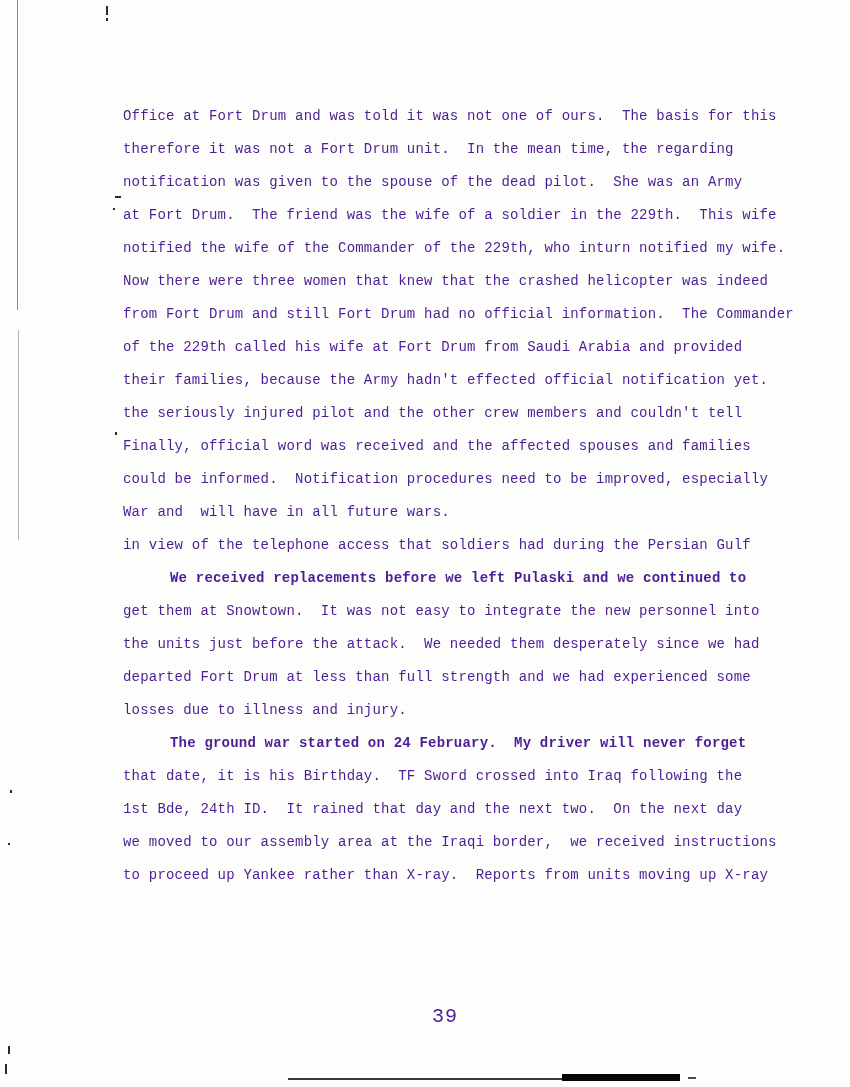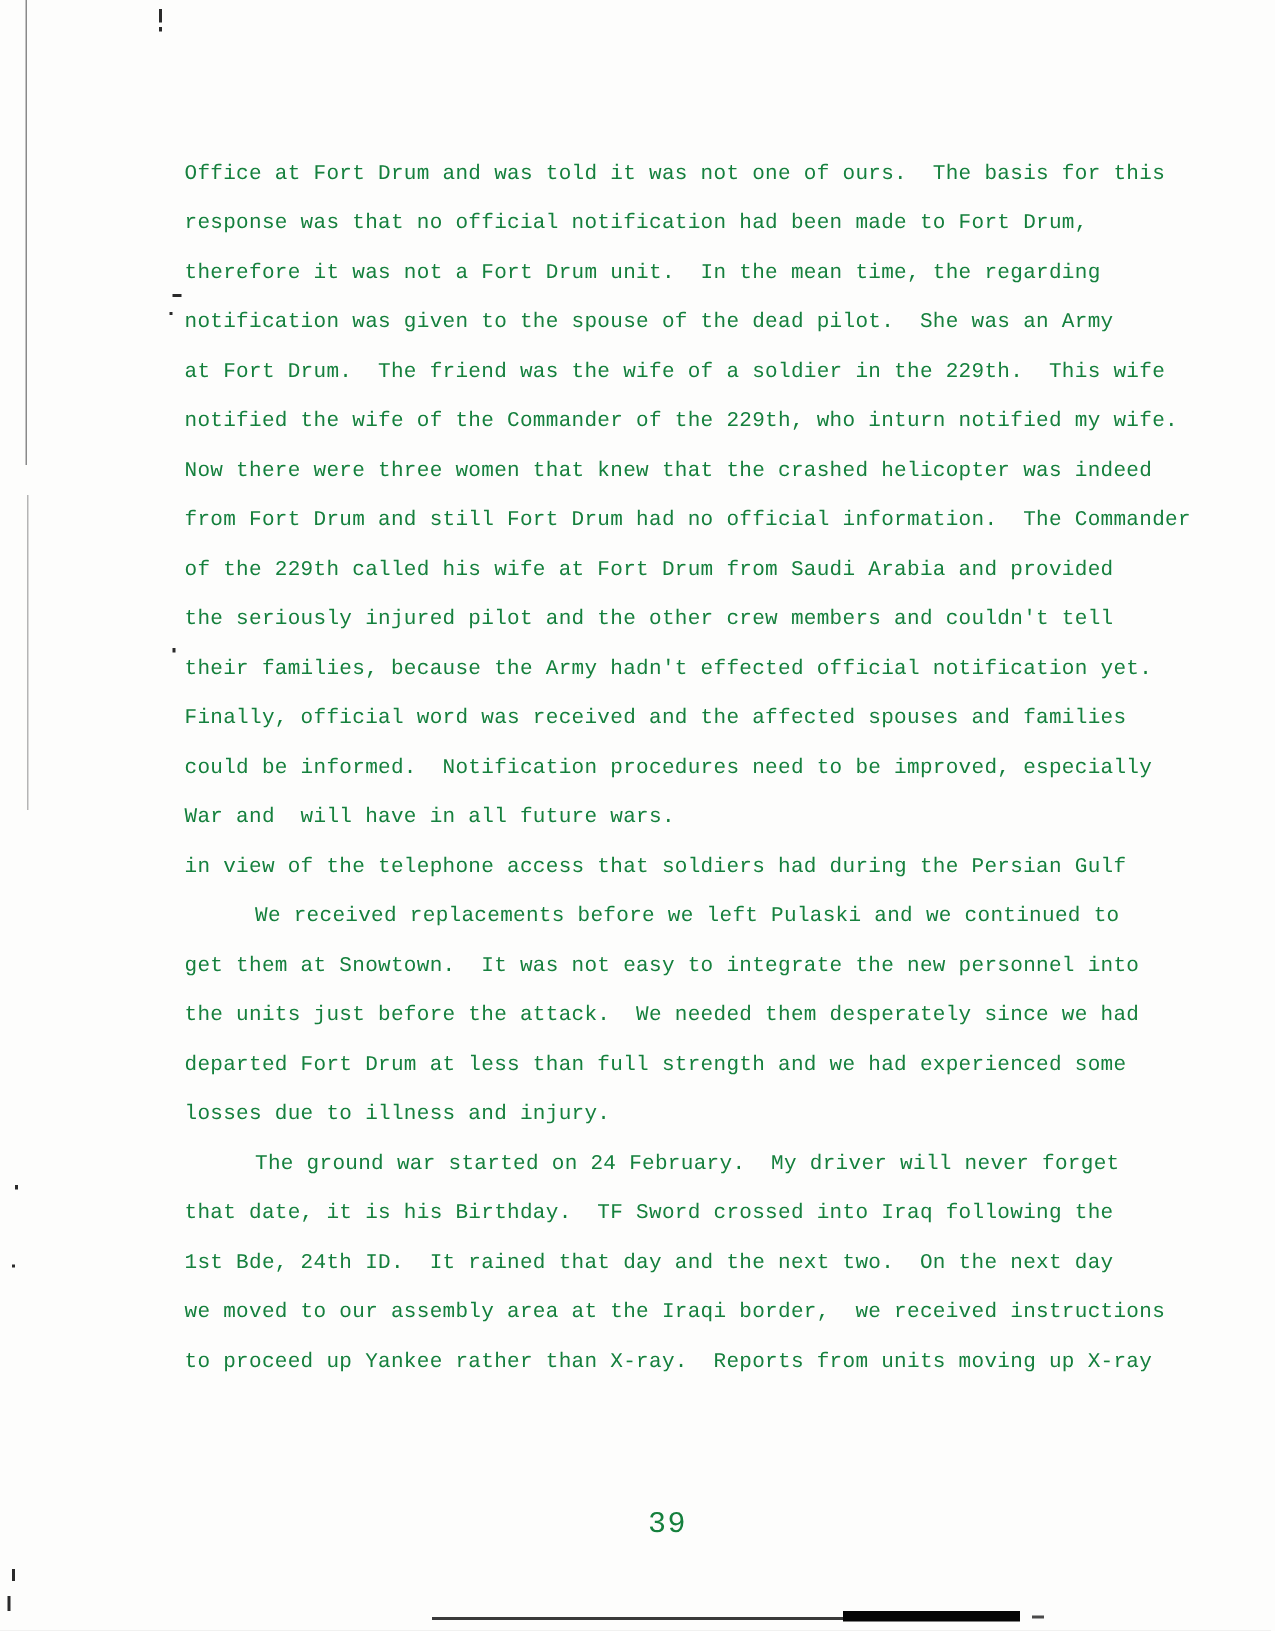--- a/index.html
+++ b/index.html
@@ -7,37 +7,38 @@
     padding: 0;
     background: #e8e8e8;
   }
   .page {
     position: relative;
     width: 850px;
     height: 1087px;
     background: #fdfdfc;
     overflow: hidden;
     font-family: "Liberation Mono", "DejaVu Sans Mono", monospace;
-    color: #15803d;
+    color: #4c1d95;
   }
   .doc-body {
     position: absolute;
     left: 123px;
     top: 100px;
     width: 660px;
   }
   .line {
     white-space: pre;
     font-size: 14px;
     line-height: 33px;
     height: 33px;
     letter-spacing: 0.2px;
   }
   .line.indent {
     padding-left: 47px;
+    font-weight: bold;
   }
   .page-number {
     position: absolute;
     top: 1005px;
     left: 420px;
     width: 50px;
     text-align: center;
     font-size: 20px;
     letter-spacing: 1px;
   }
@@ -95,30 +96,29 @@
   <div class="artifact speck-4"></div>
   <div class="artifact speck-5"></div>
   <div class="artifact mark-bottom-left-1"></div>
   <div class="artifact mark-bottom-left-2"></div>
   <div class="artifact hline-thin"></div>
   <div class="artifact hline-thick"></div>
   <div class="artifact hline-tail"></div>
 
   <div class="doc-body">
       <div class="line">Office at Fort Drum and was told it was not one of ours.  The basis for this</div>
-      <div class="line">response was that no official notification had been made to Fort Drum,</div>
       <div class="line">therefore it was not a Fort Drum unit.  In the mean time, the regarding</div>
       <div class="line">notification was given to the spouse of the dead pilot.  She was an Army</div>
       <div class="line">at Fort Drum.  The friend was the wife of a soldier in the 229th.  This wife</div>
       <div class="line">notified the wife of the Commander of the 229th, who inturn notified my wife.</div>
       <div class="line">Now there were three women that knew that the crashed helicopter was indeed</div>
       <div class="line">from Fort Drum and still Fort Drum had no official information.  The Commander</div>
       <div class="line">of the 229th called his wife at Fort Drum from Saudi Arabia and provided</div>
+      <div class="line">their families, because the Army hadn't effected official notification yet.</div>
       <div class="line">the seriously injured pilot and the other crew members and couldn't tell</div>
-      <div class="line">their families, because the Army hadn't effected official notification yet.</div>
       <div class="line">Finally, official word was received and the affected spouses and families</div>
       <div class="line">could be informed.  Notification procedures need to be improved, especially</div>
       <div class="line">War and  will have in all future wars.</div>
       <div class="line">in view of the telephone access that soldiers had during the Persian Gulf</div>
       <div class="line indent">We received replacements before we left Pulaski and we continued to</div>
       <div class="line">get them at Snowtown.  It was not easy to integrate the new personnel into</div>
       <div class="line">the units just before the attack.  We needed them desperately since we had</div>
       <div class="line">departed Fort Drum at less than full strength and we had experienced some</div>
       <div class="line">losses due to illness and injury.</div>
       <div class="line indent">The ground war started on 24 February.  My driver will never forget</div>

